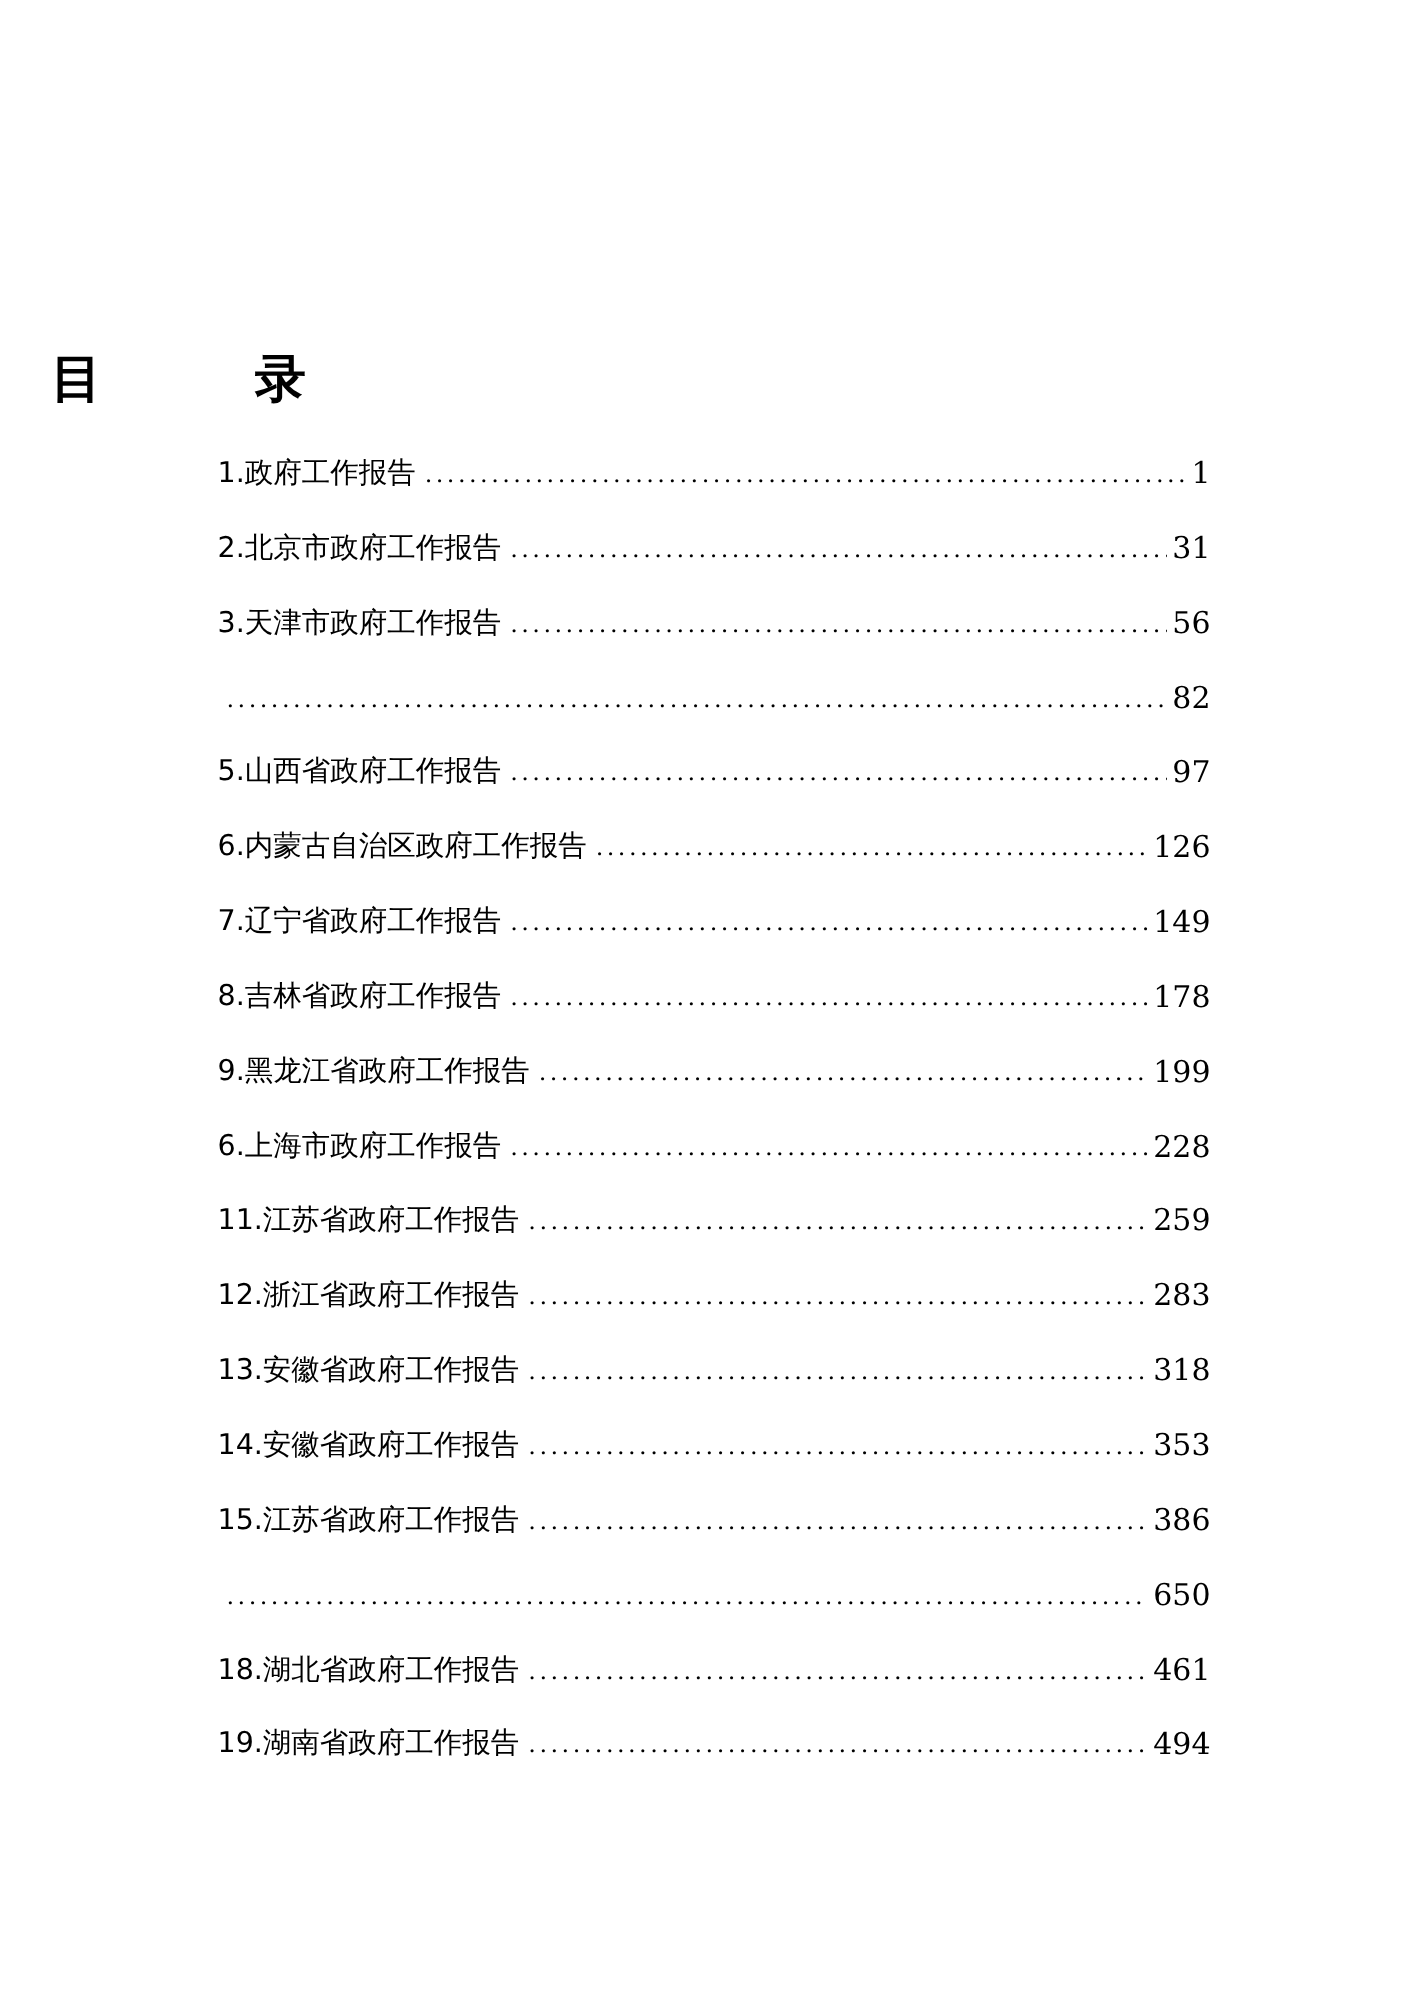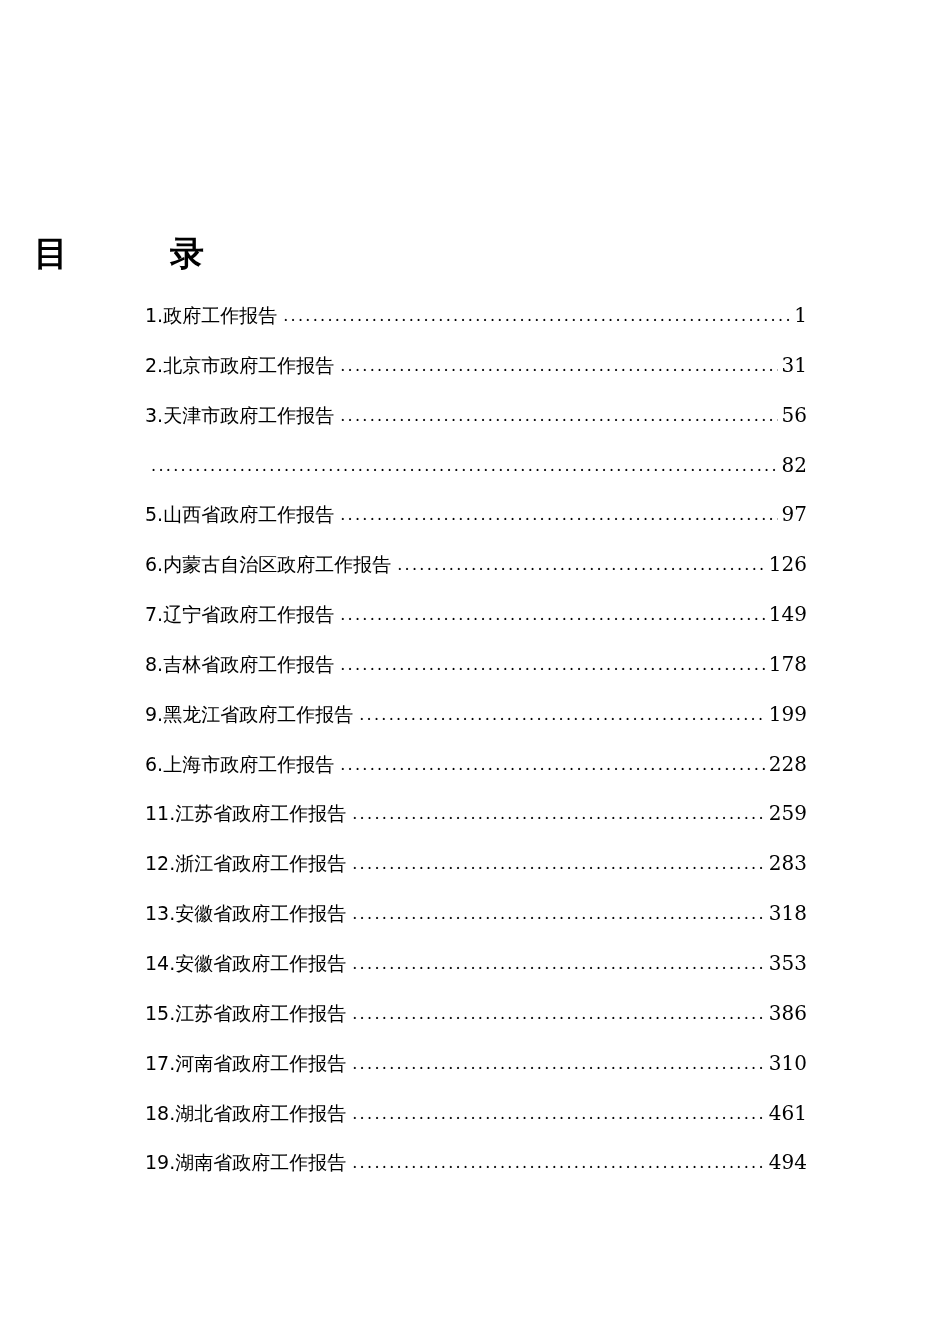--- a/index.html
+++ b/index.html
@@ -153,23 +153,22 @@
       <span class="toc-label"><span class="num">14.</span><span>安徽省政府工作报告</span></span>
       <span class="toc-leader"></span>
       <span class="toc-page">353</span>
     </li>
   <li class="toc-entry">
       <span class="toc-label"><span class="num">15.</span><span>江苏省政府工作报告</span></span>
       <span class="toc-leader"></span>
       <span class="toc-page">386</span>
     </li>
   <li class="toc-entry">
-      <span class="toc-label"><span class="num">17.</span><span>河南省政府工作报告</span></span>
       <span class="toc-leader"></span>
-      <span class="toc-page">310</span>
+      <span class="toc-page">650</span>
     </li>
   <li class="toc-entry">
       <span class="toc-label"><span class="num">18.</span><span>湖北省政府工作报告</span></span>
       <span class="toc-leader"></span>
       <span class="toc-page">461</span>
     </li>
   <li class="toc-entry">
       <span class="toc-label"><span class="num">19.</span><span>湖南省政府工作报告</span></span>
       <span class="toc-leader"></span>
       <span class="toc-page">494</span>

